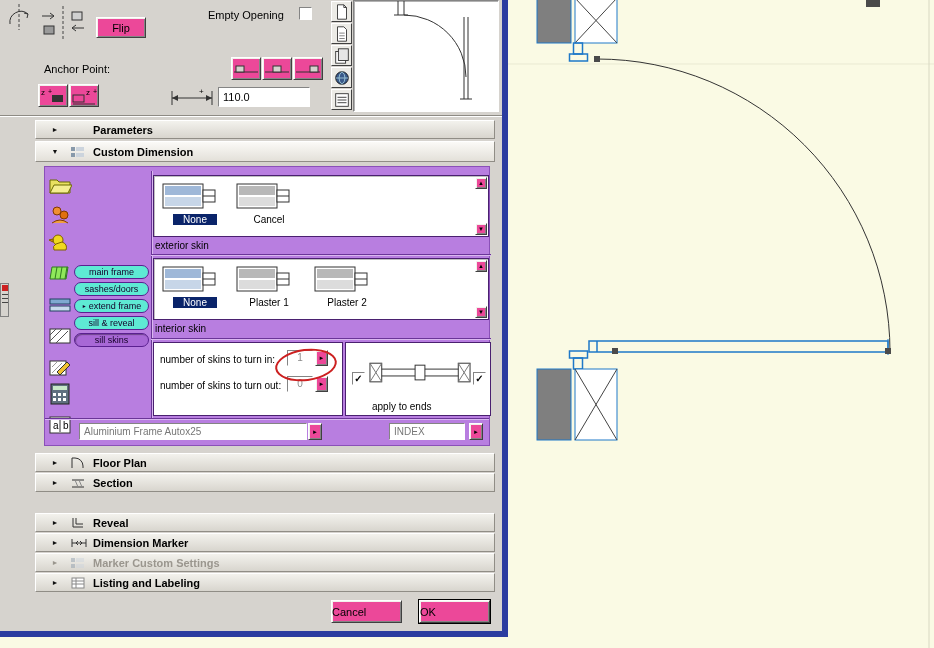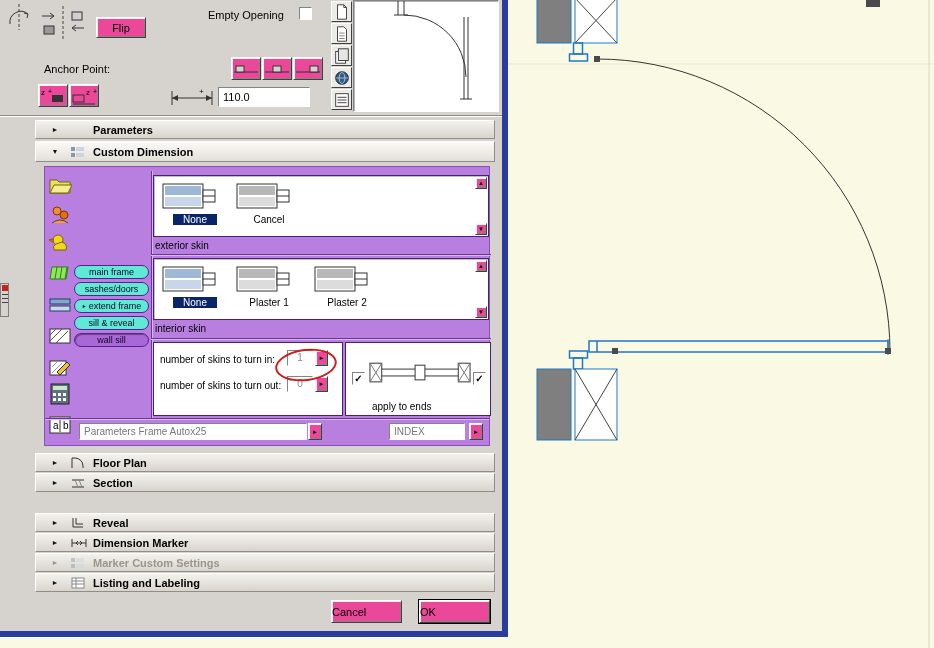--- a/index.html
+++ b/index.html
@@ -389,21 +389,21 @@
       <span>sashes/doors</span>
     </div>
     <div class="pill" style="top:132px">
       <span class="mk">►</span>
       <span>extend frame</span>
     </div>
     <div class="pill" style="top:149px">
       <span>sill &amp; reveal</span>
     </div>
     <div class="pill sel" style="top:166px">
-      <span>wall sill</span>
+      <span>sill skins</span>
     </div>
 
     <div class="skinbox" style="left:108px;top:8px;width:336px;height:62px">
       <div class="skin-item" style="left:8px">
         <svg width="56" height="34" viewBox="0 0 56 34">
           <rect x="1" y="5" width="40" height="24" fill="#fff" stroke="#333"></rect>
           <rect x="3" y="7" width="36" height="9" fill="#9FB8D8"></rect>
             <rect x="3" y="18" width="36" height="9" fill="#C7D6E8"></rect>
           <rect x="41" y="11" width="12" height="12" fill="#fff" stroke="#333"></rect>
             <line x1="41" y1="17" x2="53" y2="17" stroke="#333"></line>
@@ -509,21 +509,21 @@
       </span>
       <div class="checkbox" style="left:127px;top:29px">
         <span>✓</span>
       </div>
       <span class="plabel" style="left:26px;top:58px">apply to ends</span>
     </div>
 
     <div class="hgroove" style="left:0;top:251px;width:444px"></div>
 
     <div class="field" style="left:34px;top:256px;width:228px">
-      <span>Parameters Frame Autox25</span>
+      <span>Aluminium Frame Autox25</span>
     </div>
     <div class="arrowbtn b3" style="left:263px;top:256px">
       <span>►</span>
     </div>
     <div class="field" style="left:344px;top:256px;width:76px">
       <span>INDEX</span>
     </div>
     <div class="arrowbtn b3" style="left:424px;top:256px">
       <span>►</span>
     </div>

